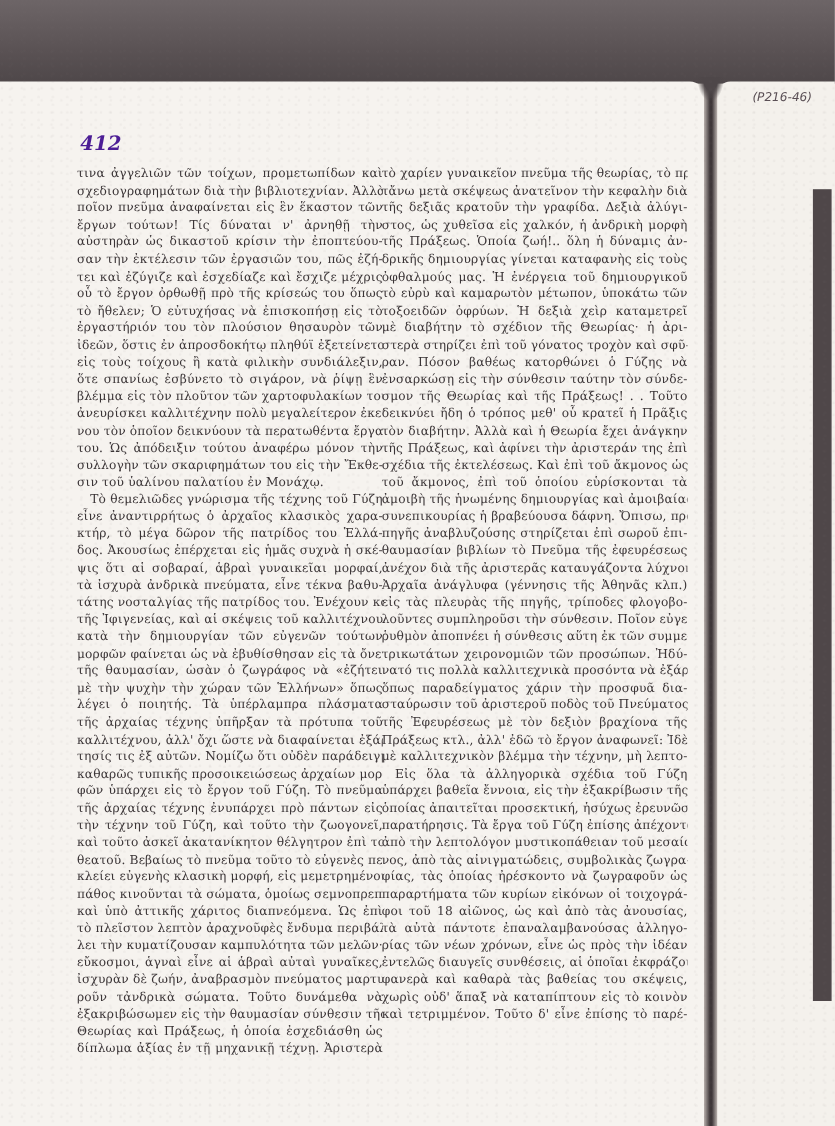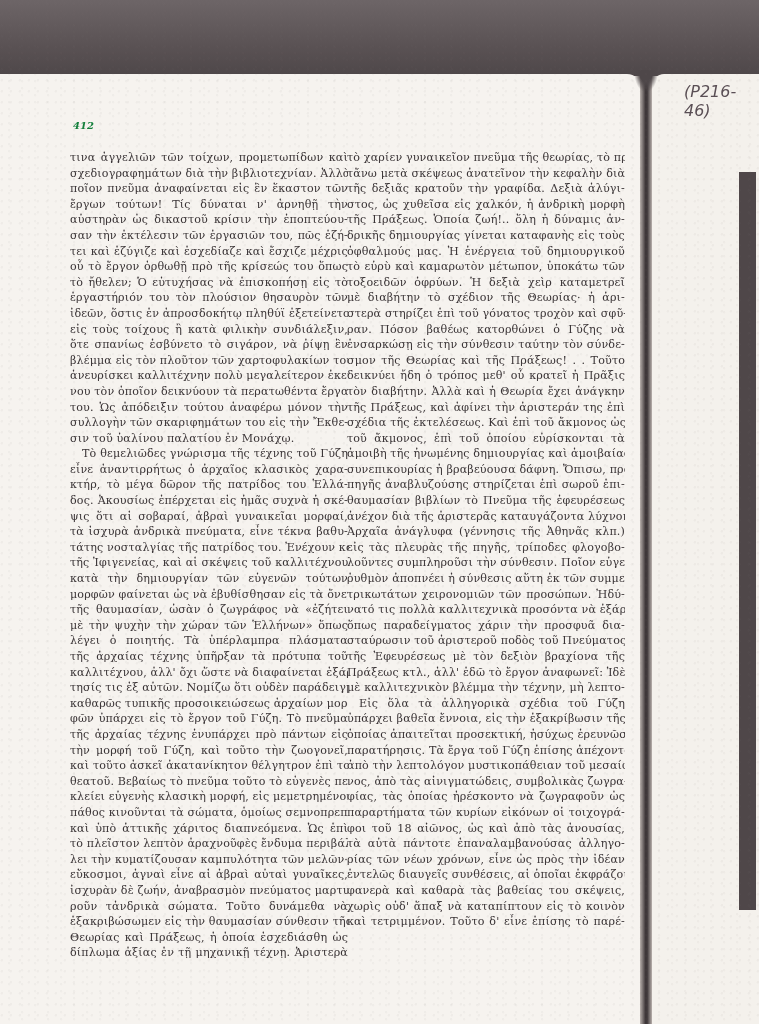--- a/index.html
+++ b/index.html
@@ -33,26 +33,26 @@
     position: absolute; left: 634px; top: 70px; width: 24px; height: 22px;
     background: radial-gradient(ellipse at 50% 0%, #4e4749 40%, rgba(78,71,73,0) 72%);
   }
   .side-bar {
     position: absolute; left: 739px; top: 172px; width: 17px; height: 738px;
     background: #4f4749;
   }
   .annotation {
     position: absolute; left: 684px; top: 82px;
     font-family: "DejaVu Sans", sans-serif; font-style: italic;
-    font-size: 16px; color: #5a4f55;
+    font-size: 11px; color: #5a4f55;
   }
   .page-number {
     position: absolute; left: 73px; top: 120px;
     font-family: "DejaVu Serif", serif; font-weight: bold; font-style: italic;
-    font-size: 10px; color: #15803d;
+    font-size: 18px; color: #4c1d95;
   }
   .column {
     position: absolute; top: 150px; width: 278px;
     font-size: 11.1px; line-height: 15.6px; color: #3a3436;
     letter-spacing: 0.15px;
   }
   .col-left { left: 70px; }
   .col-right { left: 347px; }
   .line {
     display: block; white-space: nowrap; text-align: justify;
@@ -115,21 +115,21 @@
     <span class="line">μορφῶν φαίνεται ὡς νὰ ἐβυθίσθησαν εἰς τὰ ὄνειρα</span>
     <span class="line">τῆς θαυμασίαν, ὡσὰν ὁ ζωγράφος νὰ «ἐζήτει</span>
     <span class="line">μὲ τὴν ψυχὴν τὴν χώραν τῶν Ἑλλήνων» ὅπως</span>
     <span class="line">λέγει ὁ ποιητής. Τὰ ὑπέρλαμπρα πλάσματα</span>
     <span class="line">τῆς ἀρχαίας τέχνης ὑπῆρξαν τὰ πρότυπα τοῦ</span>
     <span class="line">καλλιτέχνου, ἀλλ' ὄχι ὥστε νὰ διαφαίνεται ἐξάρ-</span>
     <span class="line">τησίς τις ἐξ αὐτῶν. Νομίζω ὅτι οὐδὲν παράδειγμα</span>
     <span class="line">καθαρῶς τυπικῆς προσοικειώσεως ἀρχαίων μορ-</span>
     <span class="line">φῶν ὑπάρχει εἰς τὸ ἔργον τοῦ Γύζη. Τὸ πνεῦμα</span>
     <span class="line">τῆς ἀρχαίας τέχνης ἐνυπάρχει πρὸ πάντων εἰς</span>
-    <span class="line">τὴν μορφή τοῦ Γύζη, καὶ τοῦτο τὴν ζωογονεῖ,</span>
+    <span class="line">τὴν τέχνην τοῦ Γύζη, καὶ τοῦτο τὴν ζωογονεῖ,</span>
     <span class="line">καὶ τοῦτο ἀσκεῖ ἀκατανίκητον θέλγητρον ἐπὶ τοῦ</span>
     <span class="line">θεατοῦ. Βεβαίως τὸ πνεῦμα τοῦτο τὸ εὐγενὲς περι-</span>
     <span class="line">κλείει εὐγενὴς κλασικὴ μορφή, εἰς μεμετρημένον</span>
     <span class="line">πάθος κινοῦνται τὰ σώματα, ὁμοίως σεμνοπρεπῆ</span>
     <span class="line">καὶ ὑπὸ ἀττικῆς χάριτος διαπνεόμενα. Ὡς ἐπὶ</span>
     <span class="line">τὸ πλεῖστον λεπτὸν ἀραχνοῦφὲς ἔνδυμα περιβάλ-</span>
     <span class="line">λει τὴν κυματίζουσαν καμπυλότητα τῶν μελῶν·</span>
     <span class="line">εὔκοσμοι, ἁγναὶ εἶνε αἱ ἁβραὶ αὐταὶ γυναῖκες,</span>
     <span class="line">ἰσχυρὰν δὲ ζωήν, ἀναβρασμὸν πνεύματος μαρτυ-</span>
     <span class="line">ροῦν τἀνδρικὰ σώματα. Τοῦτο δυνάμεθα νὰ</span>

